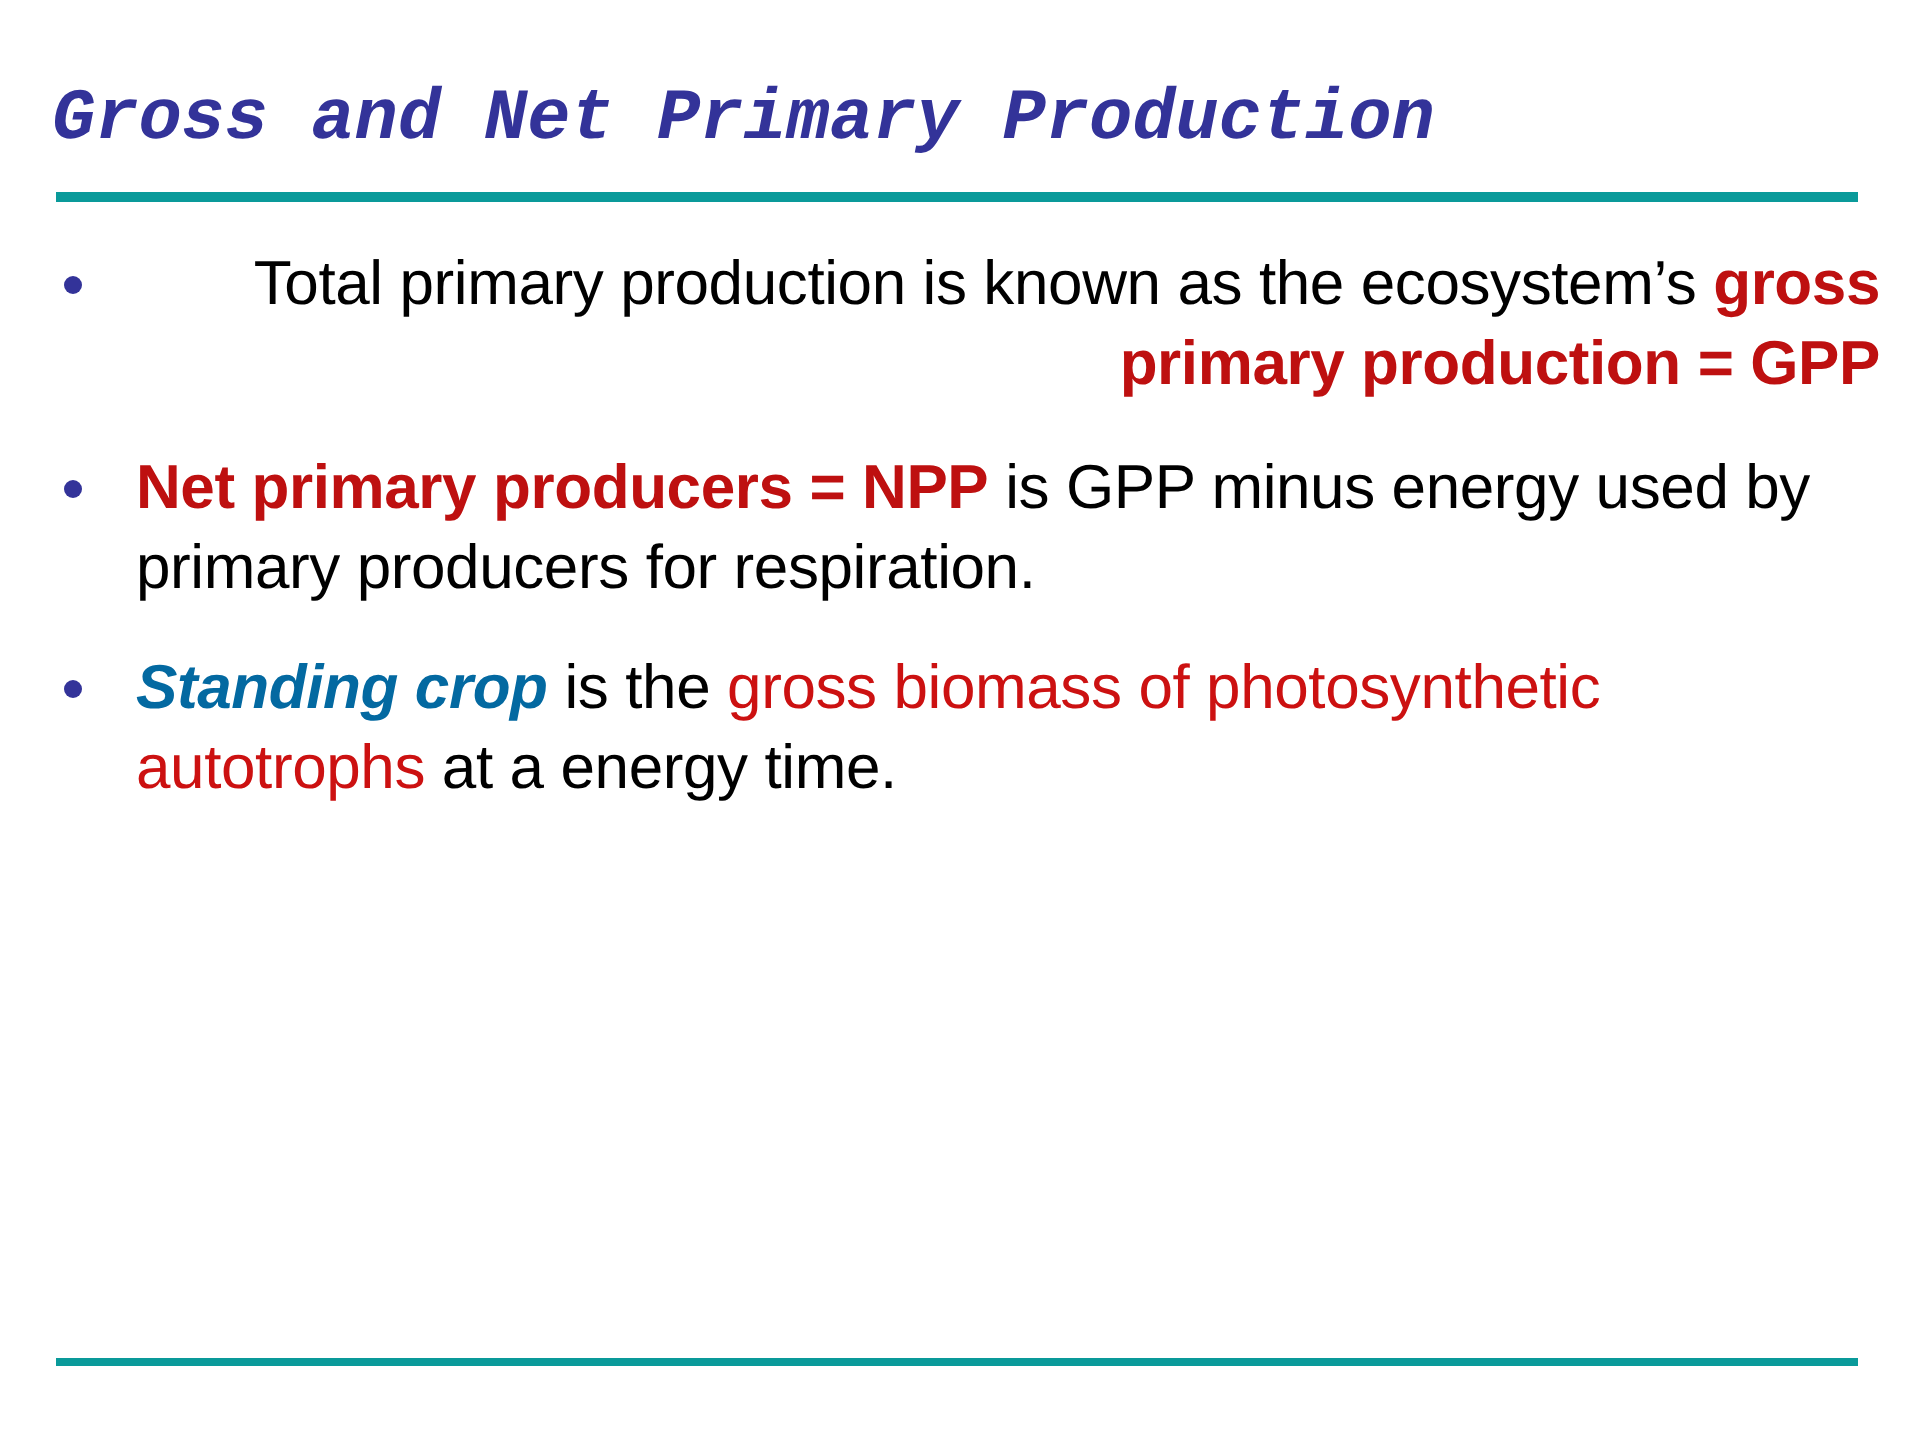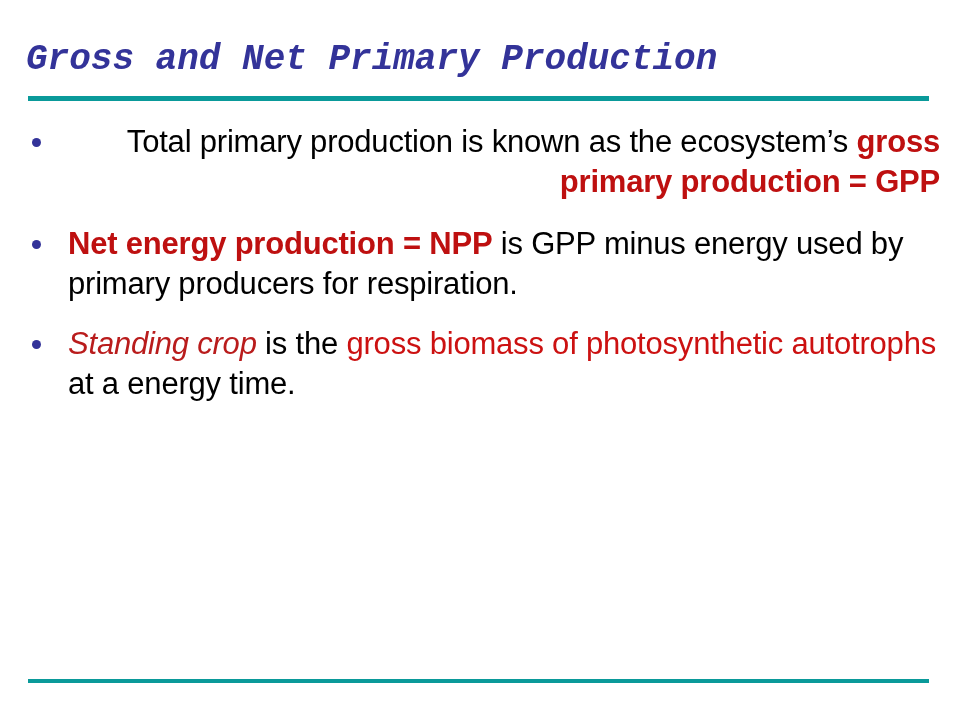--- a/index.html
+++ b/index.html
@@ -79,21 +79,21 @@
     line-height: 40px;
     color: #000000;
     letter-spacing: -0.2px;
   }
 
   
   .k-black      { color: #000000; font-weight: normal; font-style: normal; }
   .k-red-bold   { color: #BE1010; font-weight: bold;   font-style: normal; }
   .k-red-bi     { color: #BE1010; font-weight: bold;   font-style: italic; }
   .k-red        { color: #CC1111; font-weight: normal; font-style: normal; }
-  .k-red-italic { color: #b91c1c; font-weight: normal; font-style: italic; }
+  .k-red-italic { color: #0369a1; font-weight: bold; font-style: italic; }
 
   .eq-line {
     display: block;
     margin-top: -2px;
   }
 
   
   .footer {
     position: absolute;
     left: 28px;
@@ -119,21 +119,21 @@
     <div class="bullet-row b1">
       <span class="bullet-dot"></span>
       <div class="bullet-text">
         <span class="k-black">Total primary production is known as the ecosystem’s </span><span class="k-red-bold">gross primary production = GPP</span>
       </div>
     </div>
 
     <div class="bullet-row b2">
       <span class="bullet-dot"></span>
       <div class="bullet-text">
-        <span class="k-red-bold">Net energy production = NPP</span><span class="k-black"> is GPP minus energy used by primary producers for respiration.</span>
+        <span class="k-red-bold">Net primary producers = NPP</span><span class="k-black"> is GPP minus energy used by primary producers for respiration.</span>
       </div>
     </div>
 
 
     <div class="bullet-row b4">
       <span class="bullet-dot"></span>
       <div class="bullet-text">
         <span class="k-red-italic"> Standing crop</span><span class="k-black"> is the </span><span class="k-red">gross biomass of photosynthetic autotrophs</span><span class="k-black"> at a energy time.</span>
       </div>
     </div>

